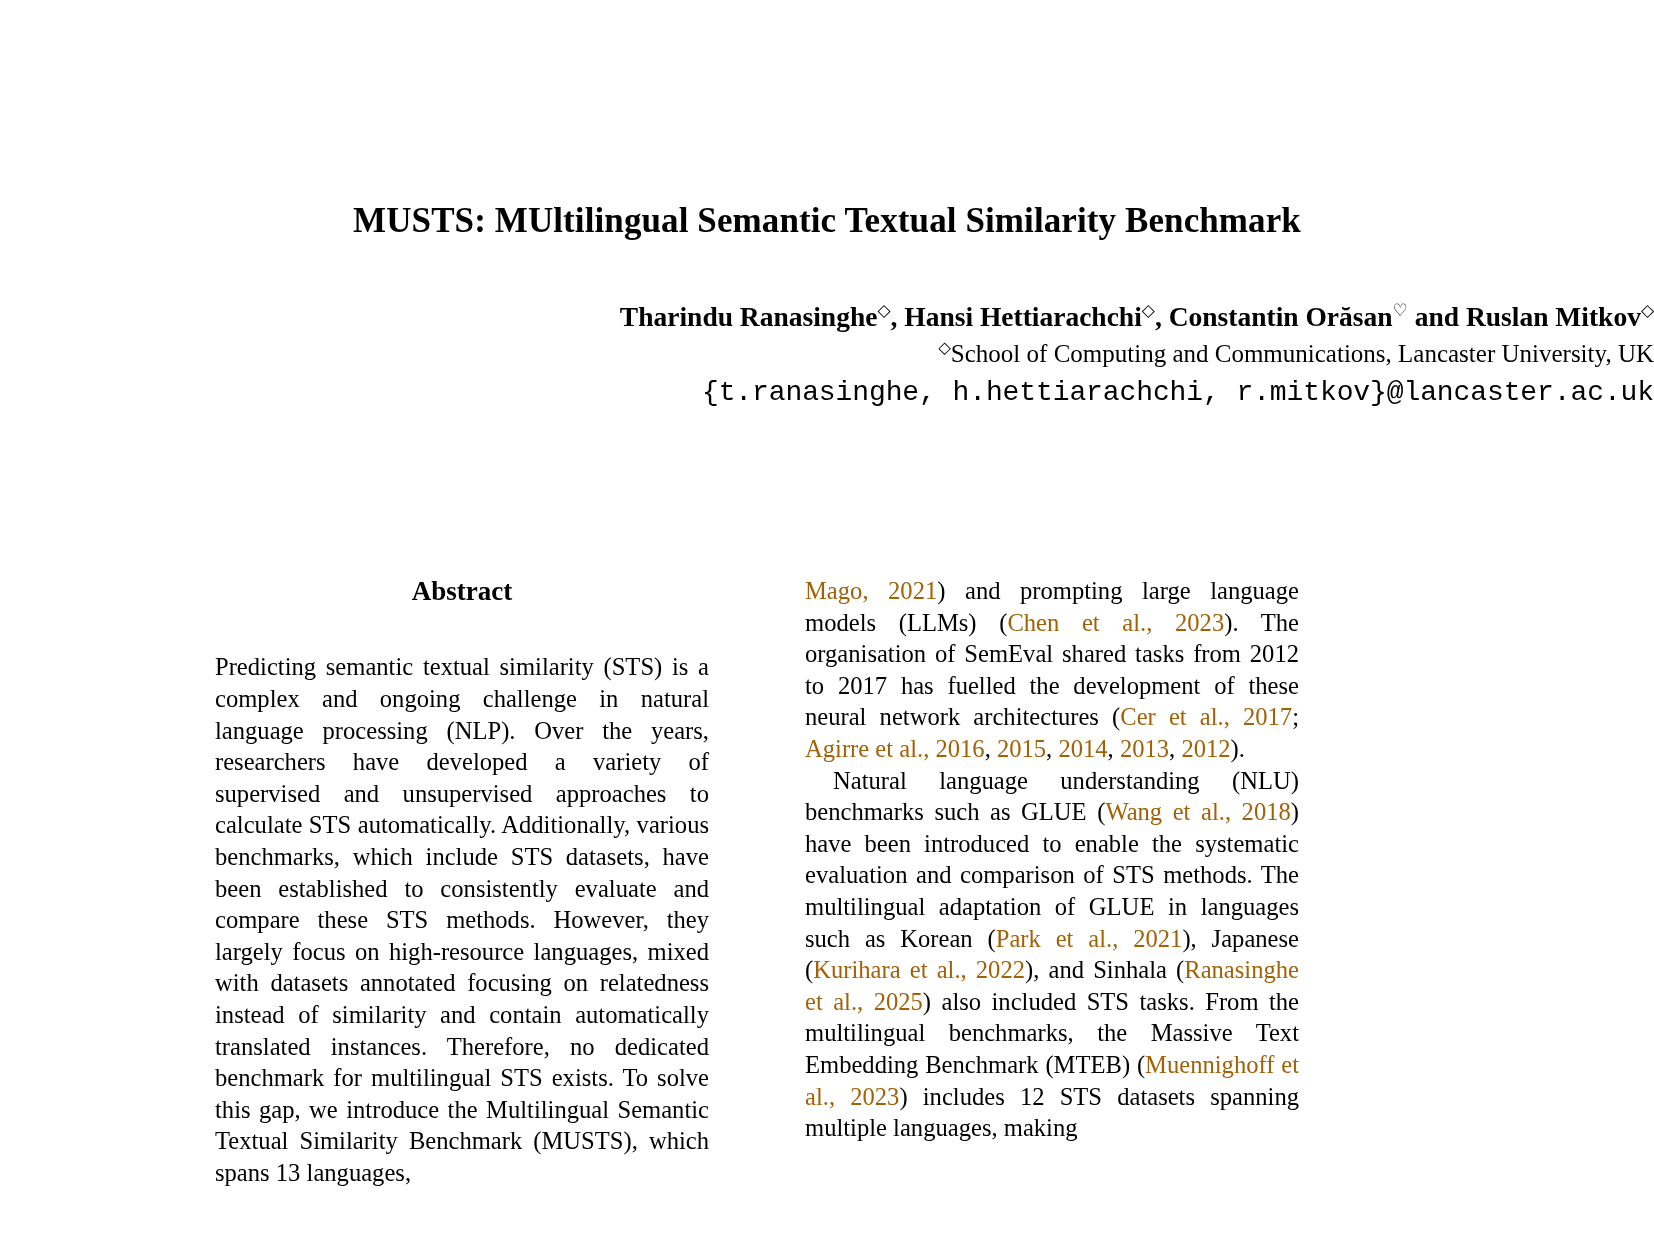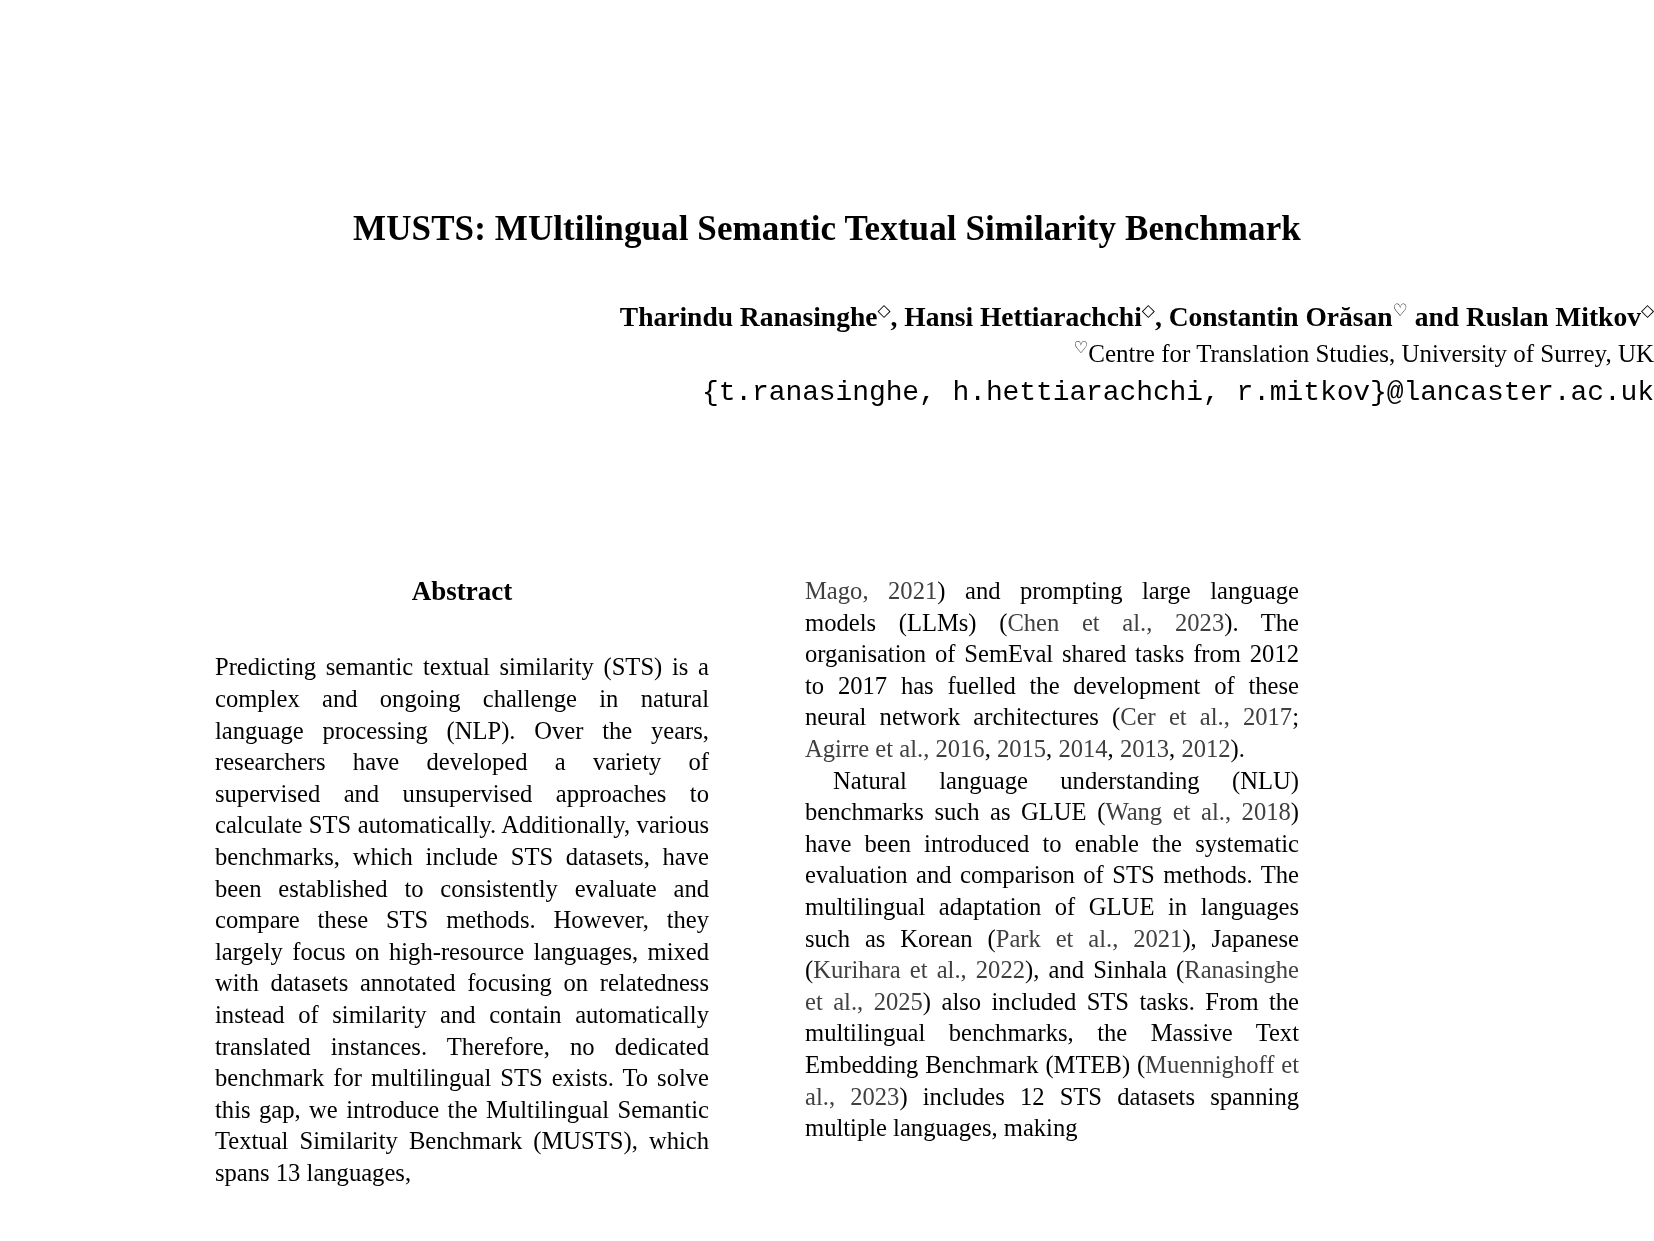--- a/index.html
+++ b/index.html
@@ -28,21 +28,21 @@
     left: 0;
     top: 196px;
     width: 1654px;
     text-align: center;
   }
   .paper-title {
     font-size: 35px;
     font-weight: bold;
     letter-spacing: 0.1px;
     line-height: 1.2;
-    margin: 12px;
+    margin: 4px;
   }
 
   .authors-block {
     position: absolute;
     left: 0;
     top: 298px;
     width: 1654px;
     text-align: right;
   }
   .authors-line {
@@ -112,41 +112,41 @@
     text-align: justify;
     text-justify: inter-word;
     margin: 0;
     hyphens: manual;
   }
   p.body-text + p.body-text {
     text-indent: 28px;
   }
 
   a.cite {
-    color: #404040;
+    color: #a16207;
     text-decoration: none;
     margin-top: 8px;
   }
 </style>
 </head>
 <body>
 
 <div class="page">
 
   <div class="title-block">
     <h1 class="paper-title">MUSTS: MUltilingual Semantic Textual Similarity Benchmark</h1>
   </div>
 
   <div class="authors-block">
     <p class="authors-line">
       <span>Tharindu Ranasinghe</span><span class="sup">◇</span><span>, </span><span>Hansi Hettiarachchi</span><span class="sup">◇</span><span>, </span><span>Constantin Orăsan</span><span class="sup">♡</span><span> and </span><span>Ruslan Mitkov</span><span class="sup">◇</span>
     </p>
 
+    <p class="affiliation"><span class="aff-sup">◇</span><span>School of Computing and Communications, Lancaster University, UK</span></p>
 
-    <p class="affiliation"><span class="aff-sup">♡</span><span>Centre for Translation Studies, University of Surrey, UK</span></p>
 
     <p class="email-line">{t.ranasinghe, h.hettiarachchi, r.mitkov}@lancaster.ac.uk</p>
   </div>
 
   <div class="columns">
 
     <div class="col col-left">
       <h2 class="abstract-heading">Abstract</h2>
       <p class="body-text">Predicting semantic textual similarity (STS) is a complex and ongoing challenge in natural language processing (NLP). Over the years, researchers have developed a variety of supervised and unsupervised approaches to calculate STS automatically. Additionally, various benchmarks, which include STS datasets, have been established to consistently evaluate and compare these STS methods. However, they largely focus on high-resource languages, mixed with datasets annotated focusing on relatedness instead of similarity and contain automatically translated instances. Therefore, no dedicated benchmark for multilingual STS exists. To solve this gap, we introduce the Multilingual Semantic Textual Similarity Benchmark (MUSTS), which spans 13 languages,</p>
     </div>

